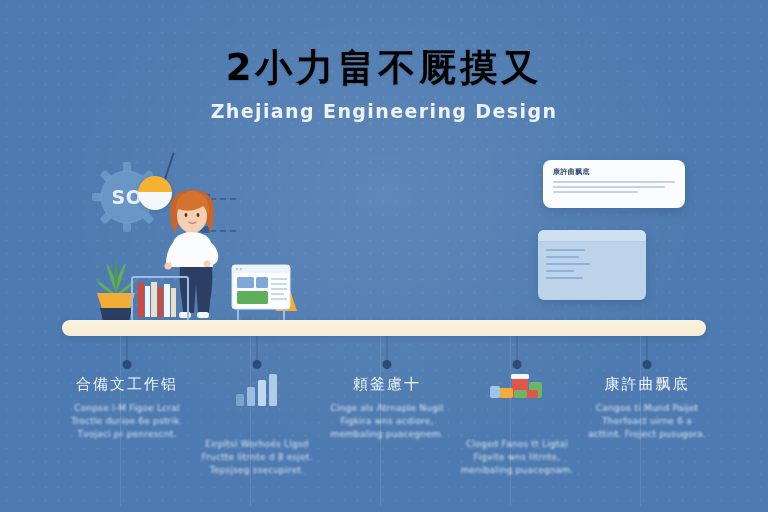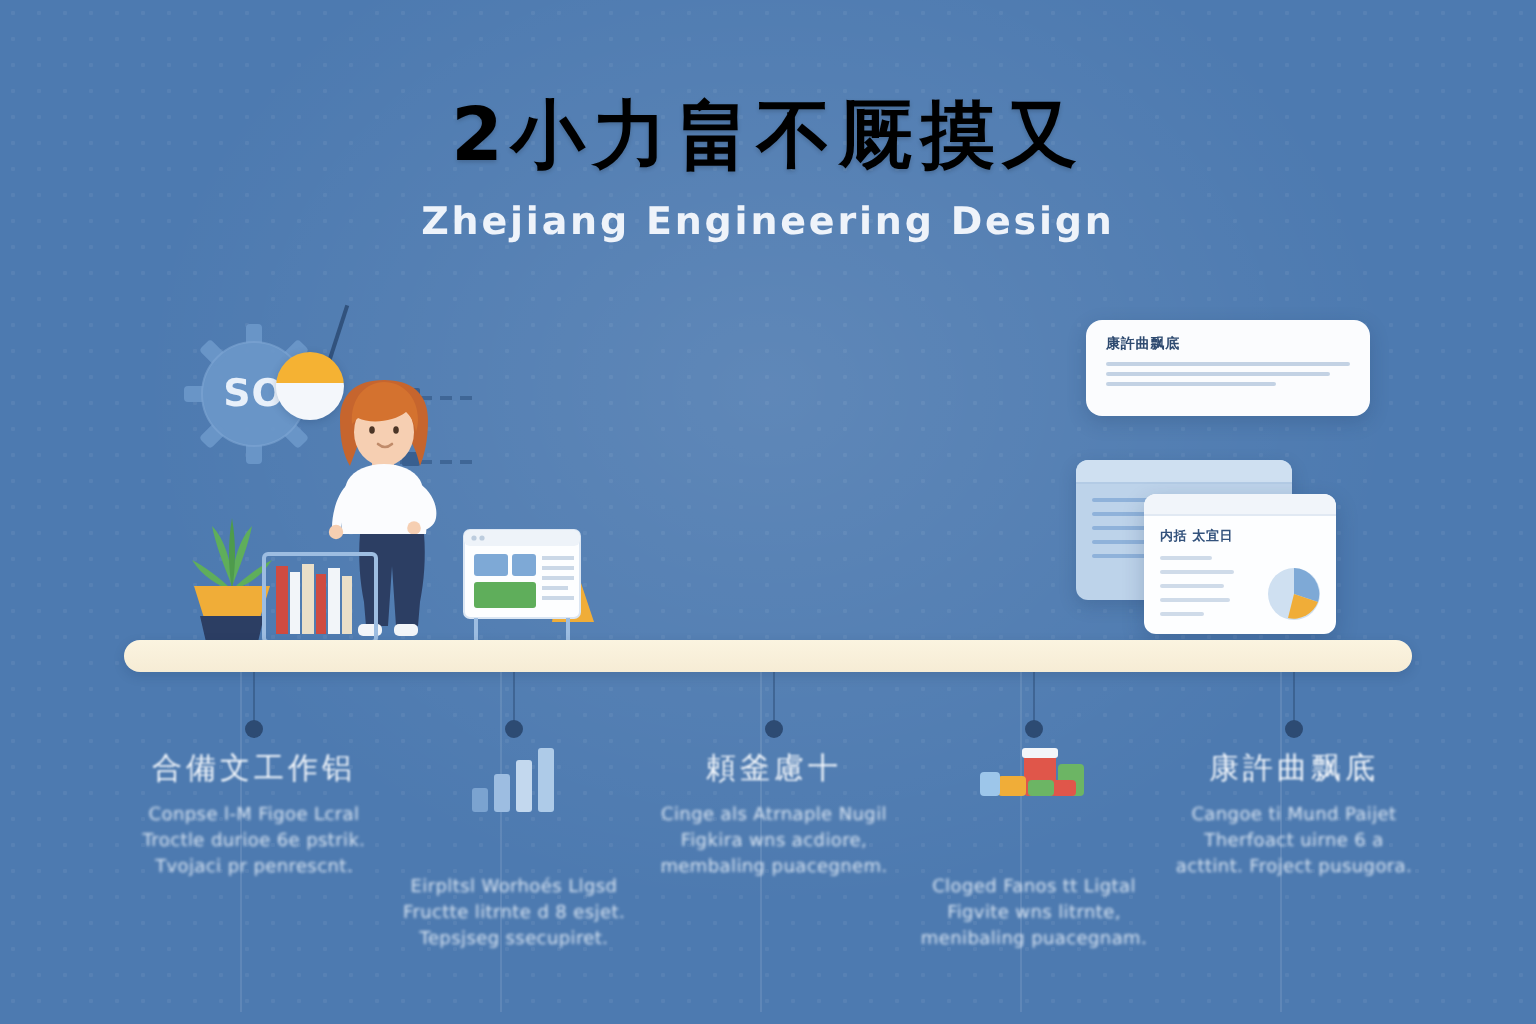--- a/index.html
+++ b/index.html
@@ -272,36 +272,20 @@
       <div class="bar"></div>
       <div style="padding:7px 8px;">
         <div class="w-ln" style="width:42%;background:#8fb2da;margin-bottom:5px;"></div>
         <div class="w-ln" style="width:36%;background:#8fb2da;margin-bottom:5px;"></div>
         <div class="w-ln" style="width:48%;background:#8fb2da;margin-bottom:5px;"></div>
         <div class="w-ln" style="width:30%;background:#8fb2da;margin-bottom:5px;"></div>
         <div class="w-ln" style="width:40%;background:#8fb2da;"></div>
       </div>
     </div>
 
-    <div class="winfront">
-      <div class="bar"></div>
-      <div style="padding:6px 8px;position:relative;height:60px;box-sizing:border-box;">
-        <div class="w-head">内括 太宜日</div>
-        <div class="w-ln" style="width:32%;margin-top:5px;"></div>
-        <div class="w-ln" style="width:46%;margin-top:5px;"></div>
-        <div class="w-ln" style="width:40%;margin-top:5px;"></div>
-        <div class="w-ln" style="width:44%;margin-top:5px;"></div>
-        <div class="w-ln" style="width:28%;margin-top:5px;"></div>
-        <svg width="30" height="30" viewBox="0 0 30 30" style="position:absolute;right:6px;bottom:6px;" aria-hidden="true">
-          <circle cx="15" cy="15" r="13" fill="#cfe0f1"></circle>
-          <path d="M15 15 L15 2 A13 13 0 0 1 27 19 Z" fill="#7ea9d6"></path>
-          <path d="M15 15 L27 19 A13 13 0 0 1 12 27 Z" fill="#f0ad38"></path>
-        </svg>
-      </div>
-    </div>
   </div>
 
   <div class="shelf"></div>
 
   <div class="divider" style="left:120px;"></div>
   <div class="divider" style="left:250px;"></div>
   <div class="divider" style="left:380px;"></div>
   <div class="divider" style="left:510px;"></div>
   <div class="divider" style="left:640px;"></div>
 

